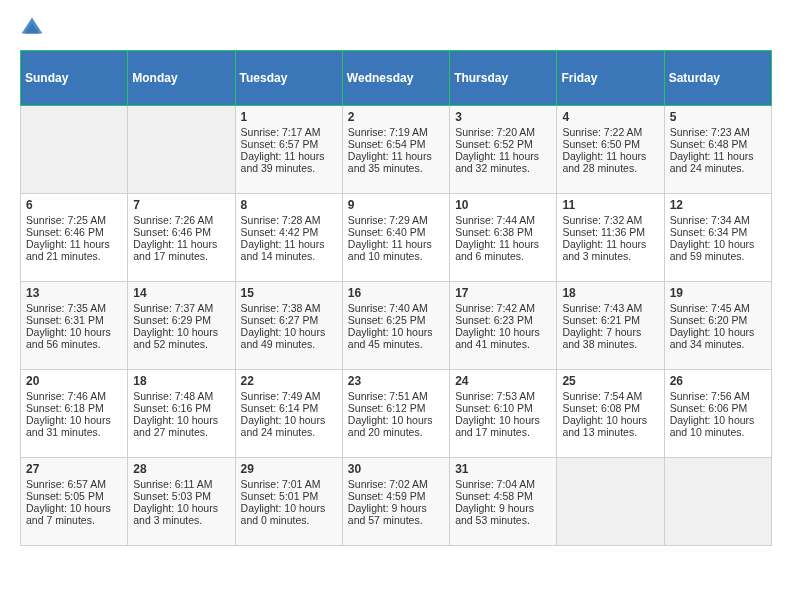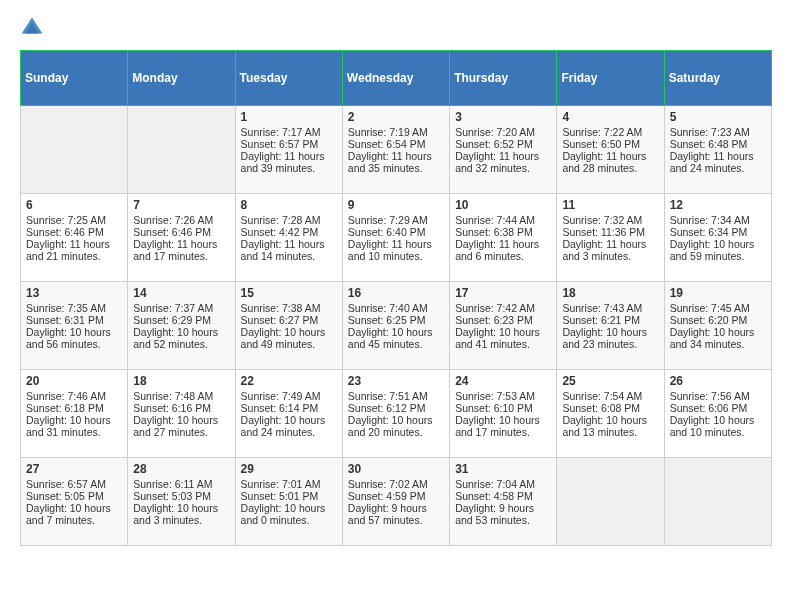--- a/index.html
+++ b/index.html
@@ -189,21 +189,21 @@
           <span>Sunrise: 7:40 AM</span><br>
           <span>Sunset: 6:25 PM</span><br>
           <span>Daylight: 10 hours and 45 minutes.</span></td>
           <td><span class="day-num">17</span>
           <span>Sunrise: 7:42 AM</span><br>
           <span>Sunset: 6:23 PM</span><br>
           <span>Daylight: 10 hours and 41 minutes.</span></td>
           <td><span class="day-num">18</span>
           <span>Sunrise: 7:43 AM</span><br>
           <span>Sunset: 6:21 PM</span><br>
-          <span>Daylight: 10 hours and 23 minutes.</span></td>
+          <span>Daylight: 7 hours and 38 minutes.</span></td>
           <td><span class="day-num">19</span>
           <span>Sunrise: 7:45 AM</span><br>
           <span>Sunset: 6:20 PM</span><br>
           <span>Daylight: 10 hours and 34 minutes.</span></td>
         </tr>
         <tr>
           <td><span class="day-num">20</span>
           <span>Sunrise: 7:46 AM</span><br>
           <span>Sunset: 6:18 PM</span><br>
           <span>Daylight: 10 hours and 31 minutes.</span></td>

